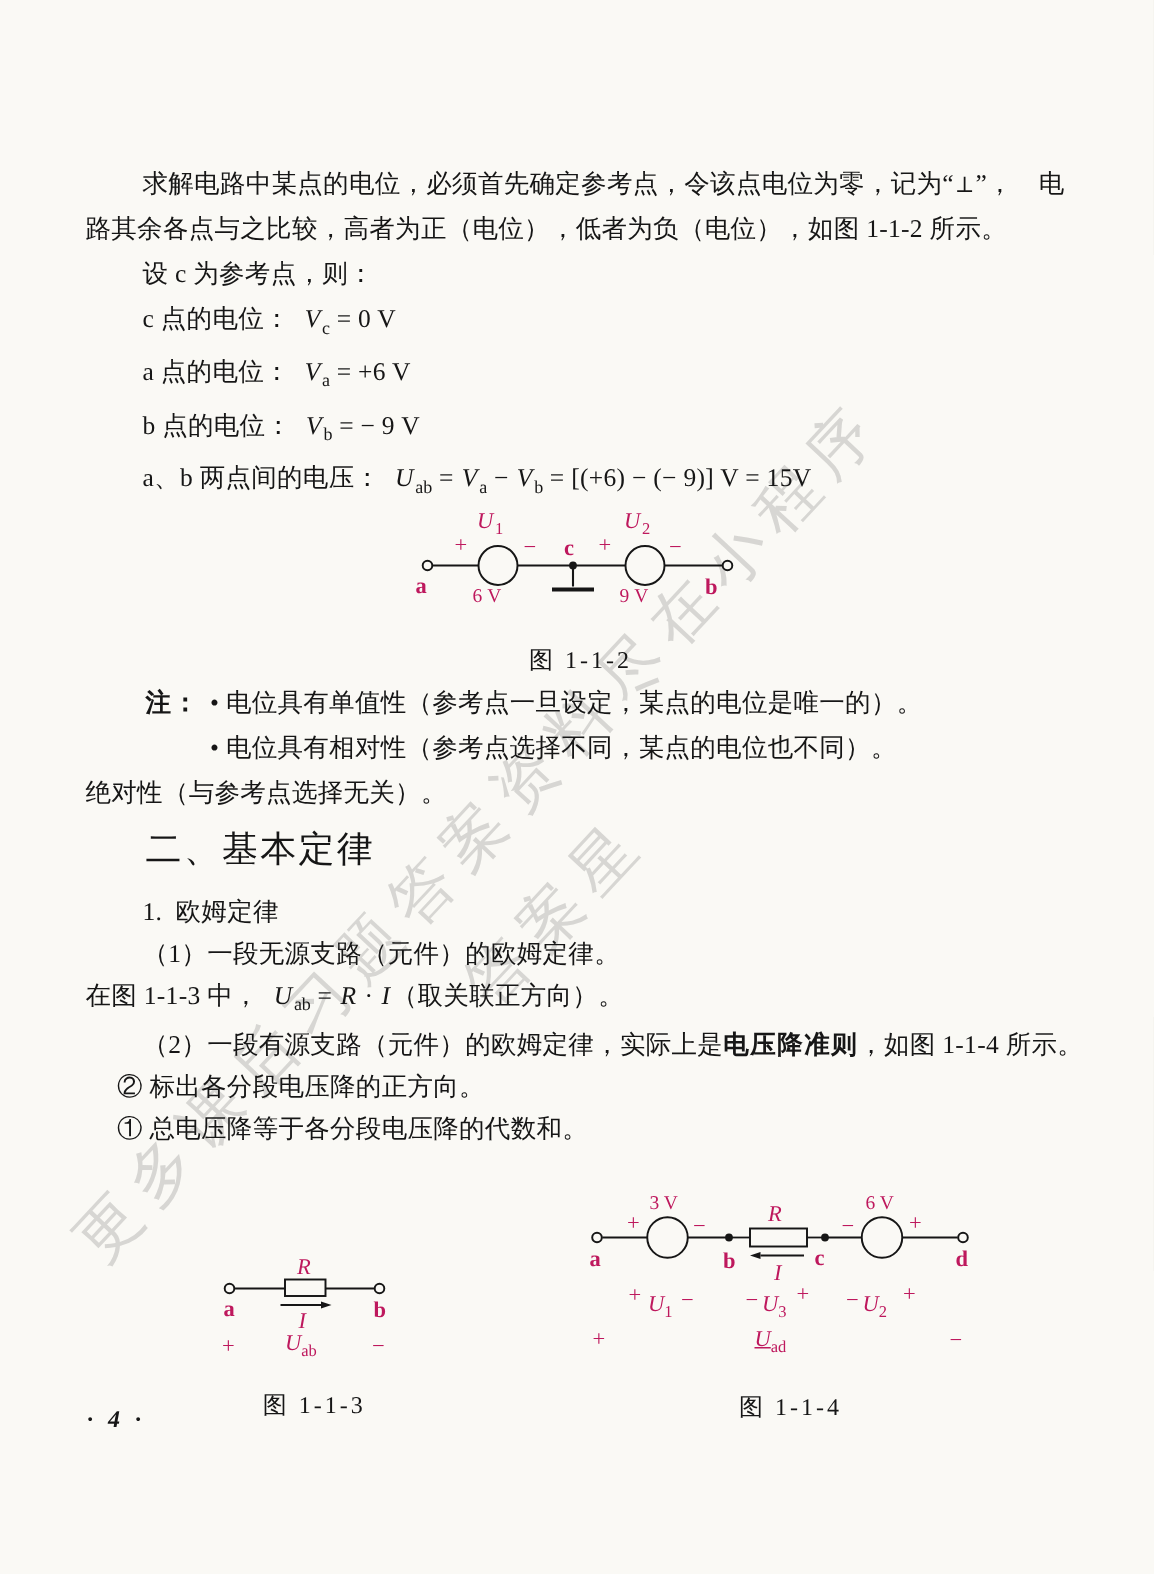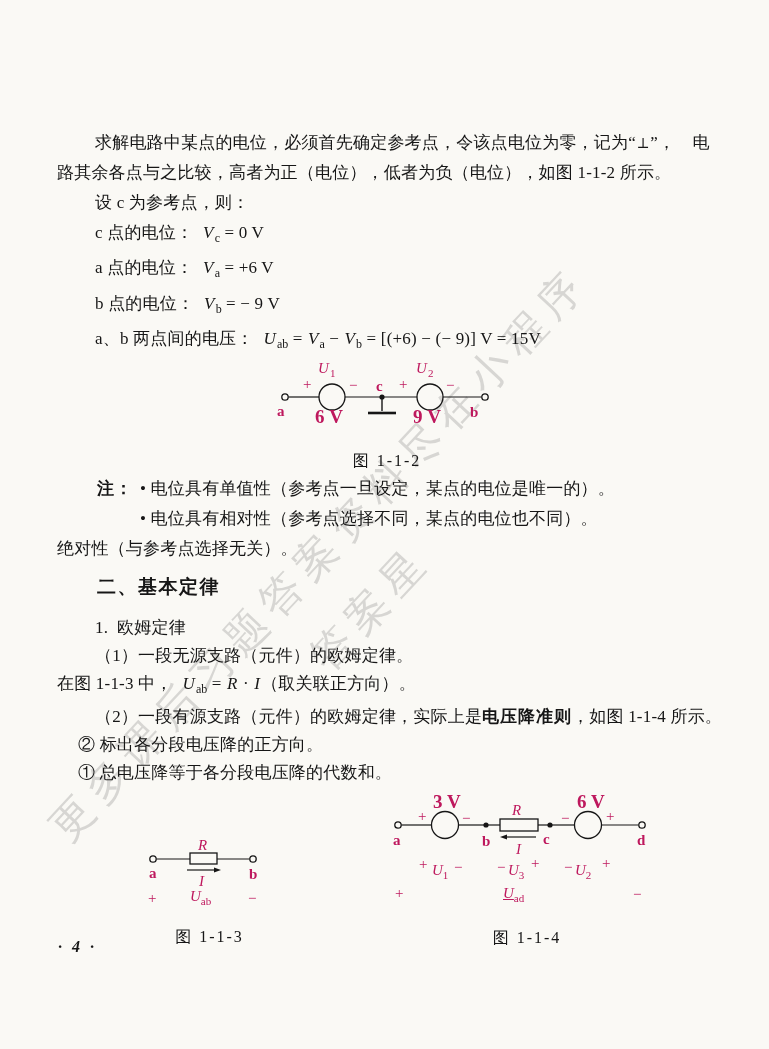--- a/index.html
+++ b/index.html
@@ -7,44 +7,44 @@
   .page{position:relative;width:769px;height:1049px;background:#faf9f5;overflow:hidden;
         font-family:"Liberation Serif", serif;color:#161616;}
   
   .wm{position:absolute;z-index:1;white-space:nowrap;color:rgba(90,90,90,0.22);
       font-family:"Liberation Sans", sans-serif;font-weight:400;
       font-size:42px;letter-spacing:9px;transform-origin:0 50%;transform:rotate(-47deg);}
   .wm1{left:58px;top:806px;}
   .wm2{left:318px;top:636px;}
   
   .content{position:relative;z-index:2;padding:108px 50px 0 57px;font-size:17px;
-           line-height:30px;letter-spacing:0.2px;margin-top:20px;}
+           line-height:30px;letter-spacing:0.2px;}
   .line{margin:0;white-space:pre;}
   .indent2{padding-left:38px;}
   .indent1{padding-left:21px;}
   .bullet-indent{padding-left:83px;}
   .note-line{padding-left:40px;}
   .note-label{display:inline-block;width:43px;font-weight:700;
               font-family:"Liberation Sans", sans-serif;letter-spacing:1px;}
   .heading{margin:8px 0 0 0;padding-left:40px;height:30px;line-height:30px;
-           font-size:19px;font-weight:700;font-family:"Liberation Sans", sans-serif;
+           font-size:24px;font-weight:400;font-family:"Liberation Sans", sans-serif;
            letter-spacing:1.5px;}
   .blk28{margin-top:12px;}
   .blk28 .line{line-height:28px;}
   .content sub{font-size:12px;letter-spacing:0;}
   .content i{font-family:"Liberation Serif", serif;padding:0 1px;}
   .content b{font-family:"Liberation Sans", sans-serif;letter-spacing:1px;}
   
   .fig{position:relative;z-index:2;}
   .figabs{position:absolute;z-index:2;}
   .fl{position:absolute;font-size:15px;line-height:15px;white-space:nowrap;color:#be185d;}
   .fl sub{font-size:11px;letter-spacing:0;}
   .pt{font-weight:700;}
   .sign{font-size:15px;line-height:15px;}
-  .val{font-size:19px;line-height:15px;font-weight:bold;}
+  .val{font-size:13px;line-height:15px;}
   .fcap{position:absolute;left:4px;right:0;text-align:center;font-size:16px;letter-spacing:2px;}
   .csvg{position:absolute;left:0;top:0;}
   .csvg line,.csvg rect,.csvg circle.o{stroke:#161616;fill:none;}
   .csvg circle.term{fill:#faf9f5;stroke:#161616;}
   .csvg circle.dot,.csvg polygon{fill:#161616;stroke:none;}
   
   #fig112{height:114px;}
   #fig112 .inner{position:absolute;left:213px;top:0;width:230px;height:114px;}
   
   .pageno{position:absolute;z-index:2;left:58px;top:938px;font-size:16px;

